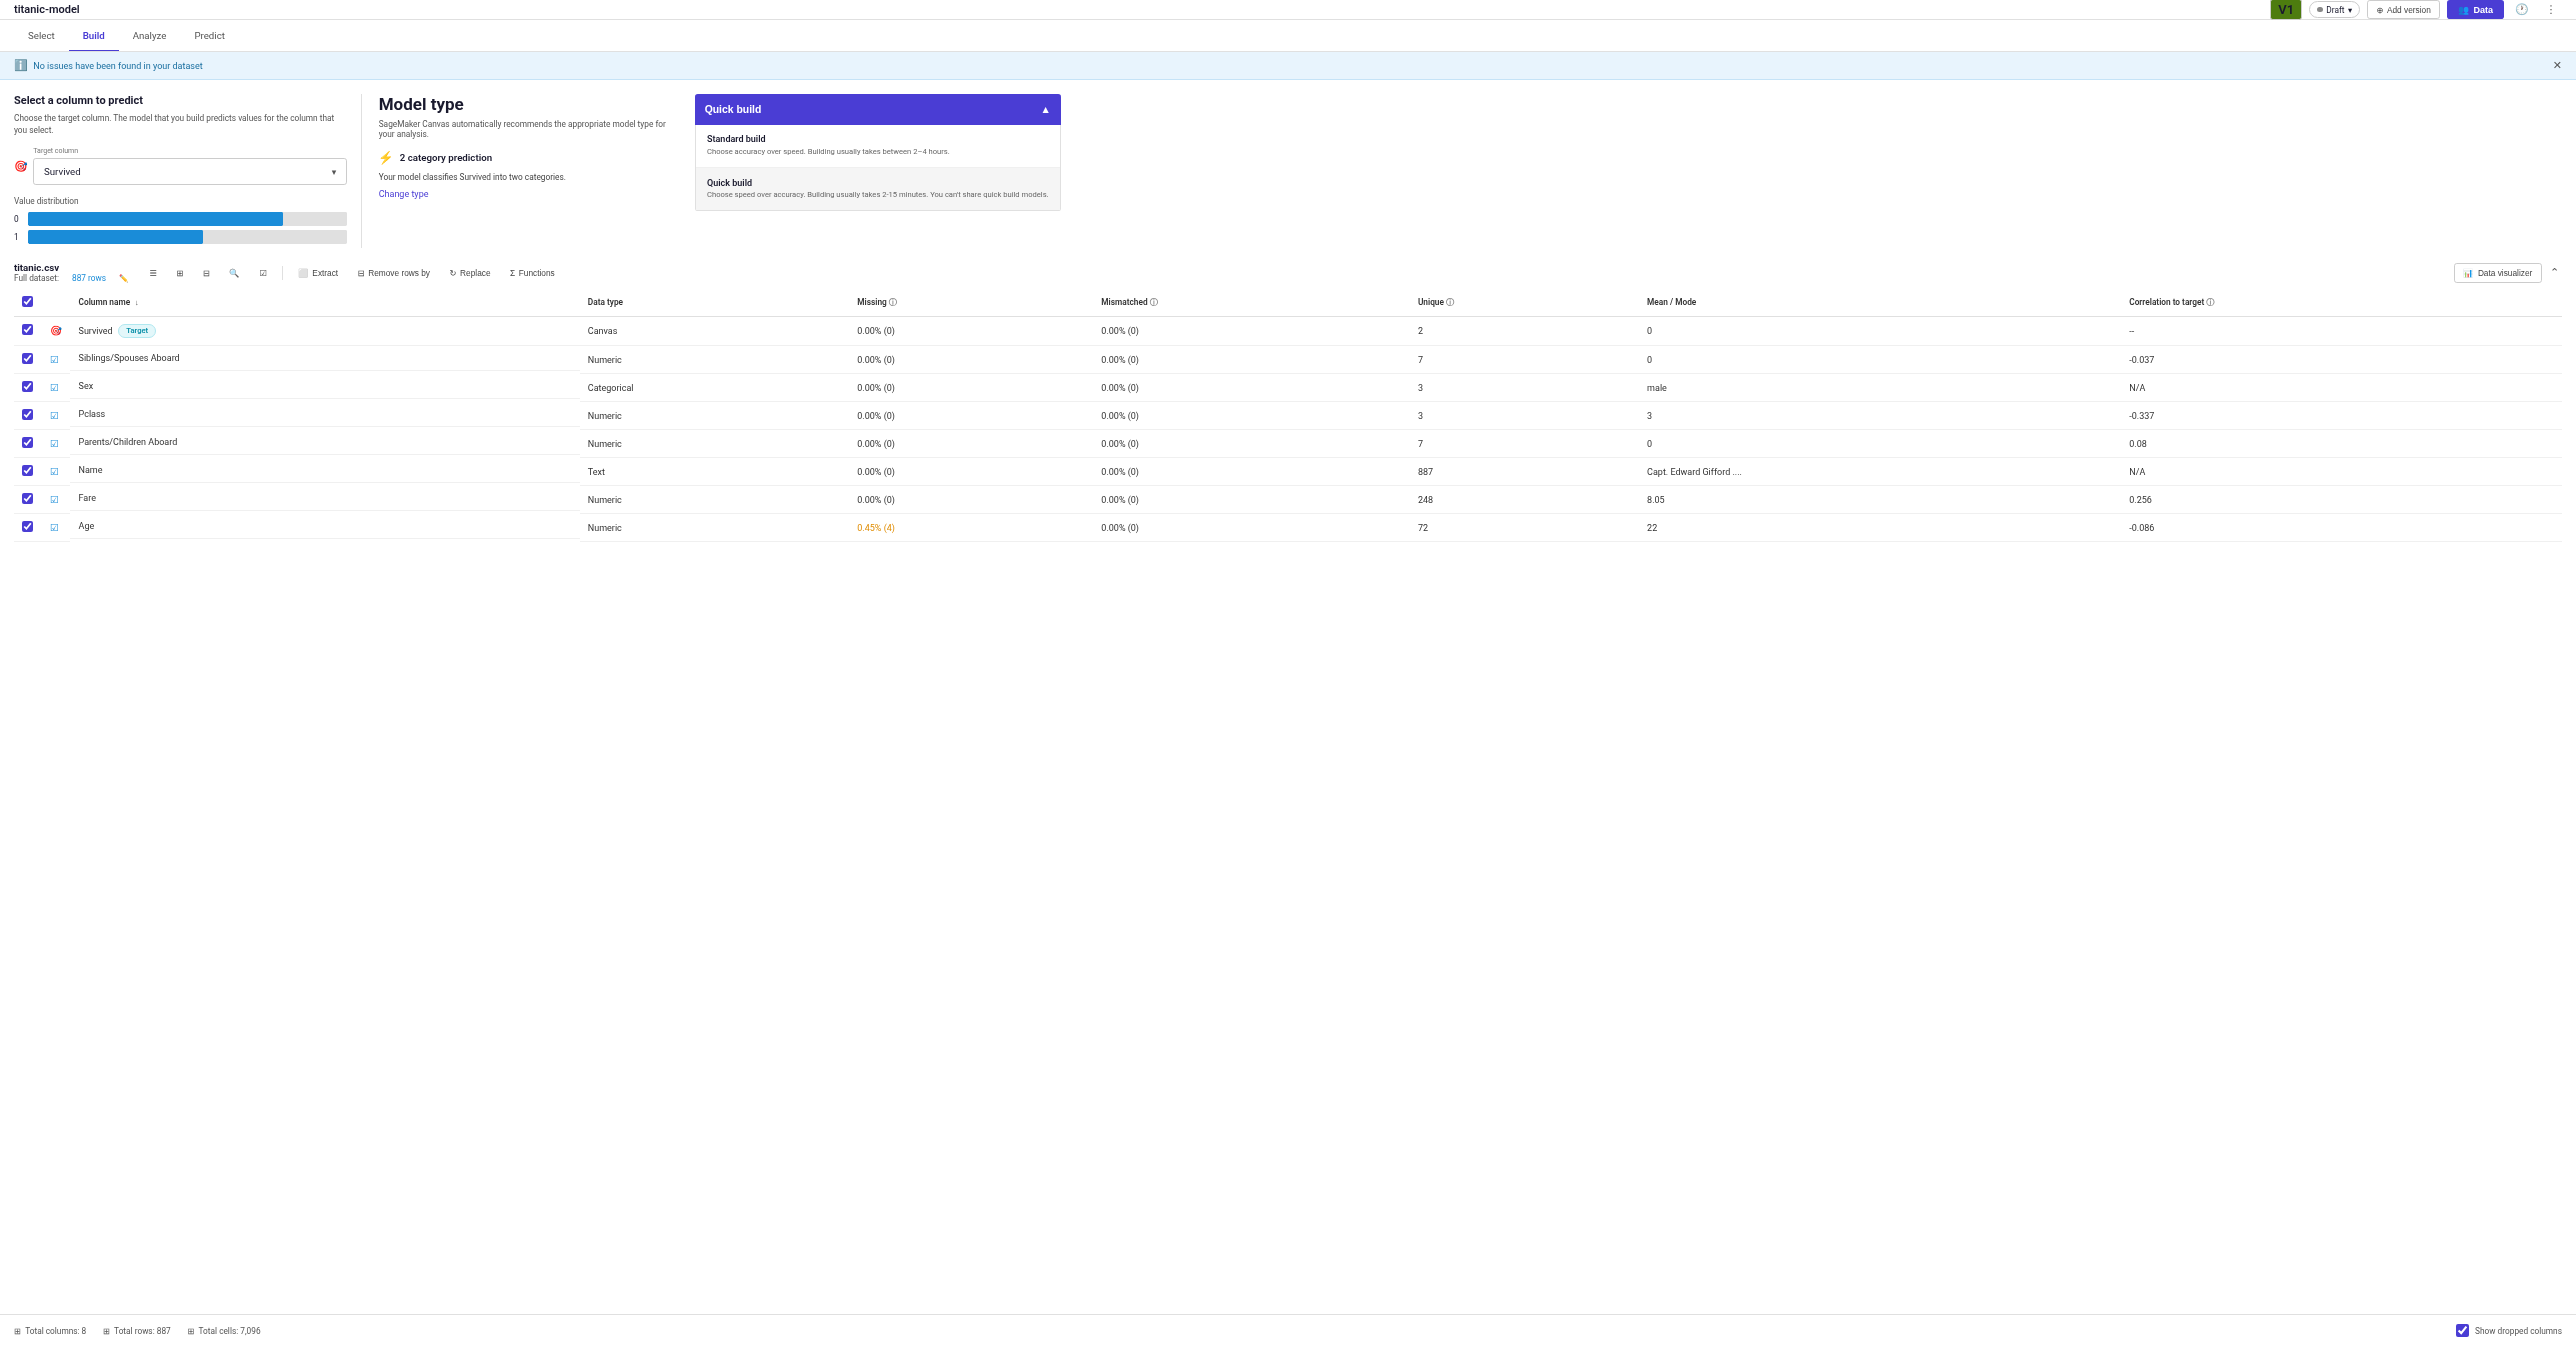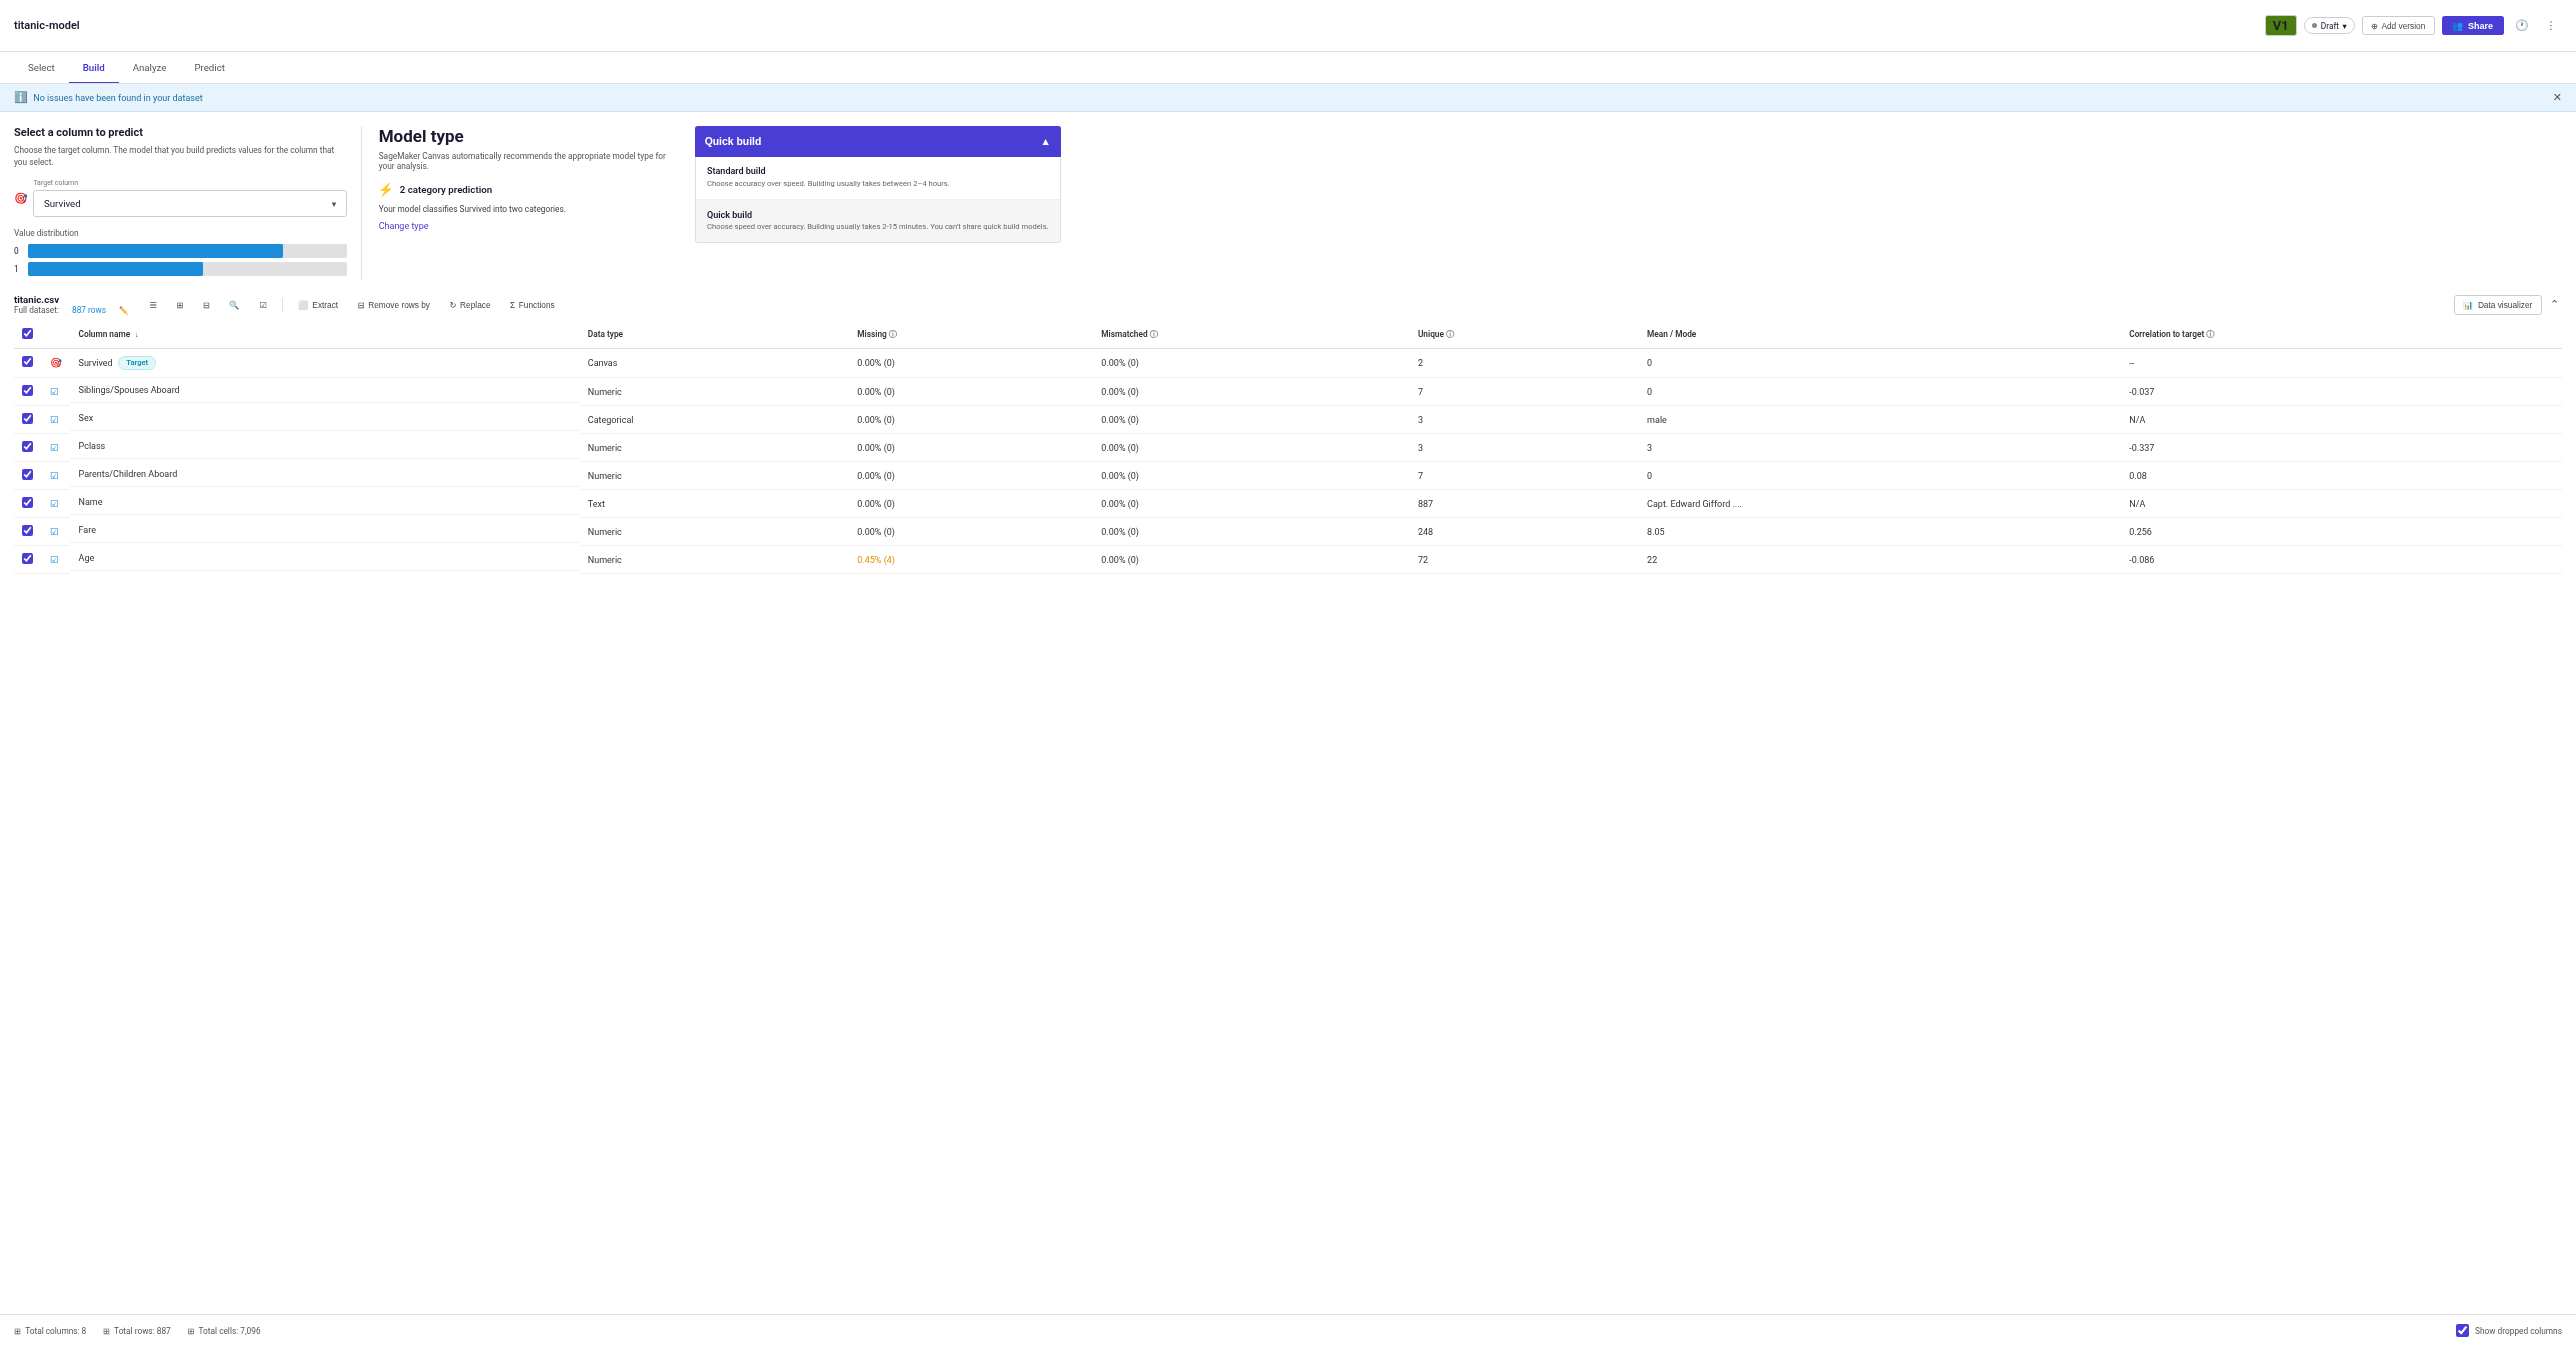--- a/index.html
+++ b/index.html
@@ -1,19 +1,19 @@
 <!DOCTYPE html>
 <html style="font-size:11px"><head>
   <meta charset="utf-8">
   <style>
     * { box-sizing: border-box; margin: 0; padding: 0; }
     body { font-family: -apple-system, BlinkMacSystemFont, 'Segoe UI', Roboto, sans-serif; font-size: 9px; color: #1a1a2e; background: #fff; }
 
     
-    .header { display: flex; align-items: center; justify-content: space-between; padding: 0 14px; height: 52px; border-bottom: 0.7px solid #e0e0e0; }
+    .header { display: flex; align-items: center; justify-content: space-between; padding: 0 14px; height: 20px; border-bottom: 0.7px solid #e0e0e0; }
     .header-left { display: flex; align-items: center; gap: 8.3px; }
     .app-title { font-size: 11px; font-weight: 600; color: #1a1a2e; }
     .header-right { display: flex; align-items: center; gap: 7px; }
     .version-badge { background: #4d7c0f; border: 0.7px solid #ccc; border-radius: 2.8px; padding: 2.1px 7px; font-size: 13px; font-weight: 600; }
     .draft-pill { display: flex; align-items: center; gap: 3.5px; border: 0.7px solid #ccc; border-radius: 14px; padding: 2.1px 7px; font-size: 8.3px; cursor: pointer; }
     .draft-dot { width: 5.6px; height: 5.6px; border-radius: 50%; background: #888; }
     .add-version-btn { display: flex; align-items: center; gap: 3.5px; border: 0.7px solid #ccc; border-radius: 2.8px; padding: 3.5px 8.3px; font-size: 8.3px; cursor: pointer; color: #444; background: #fff; }
     .share-btn { display: flex; align-items: center; gap: 4.2px; background: #4a3dd4; color: #fff; border: none; border-radius: 2.8px; padding: 4.9px 11px; font-size: 9px; font-weight: 600; cursor: pointer; }
     .icon-btn { width: 22px; height: 22px; border: none; background: none; cursor: pointer; display: flex; align-items: center; justify-content: center; color: #555; font-size: 11px; }
 
@@ -101,21 +101,21 @@
       <span class="draft-dot"></span>
       <span>Draft</span>
       <span>▾</span>
     </div>
     <button class="add-version-btn">
       <span>⊕</span>
       <span>Add version</span>
     </button>
     <button class="share-btn">
       <span>👥</span>
-      <span>Share</span>
+      <span>Data</span>
     </button>
     <button class="icon-btn">
       <span>🕐</span>
     </button>
     <button class="icon-btn">
       <span>⋮</span>
     </button>
   </div>
 </div>
 

